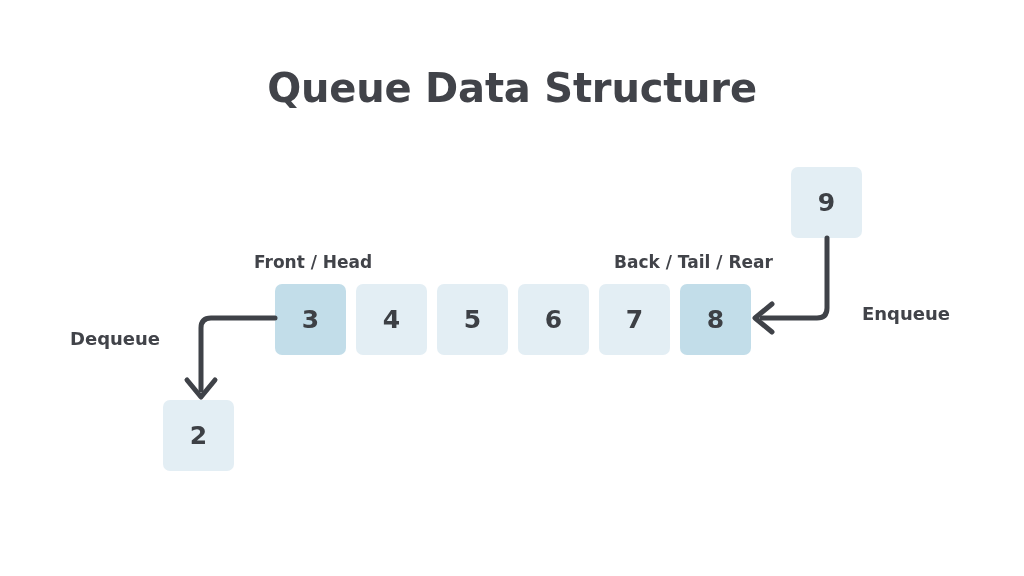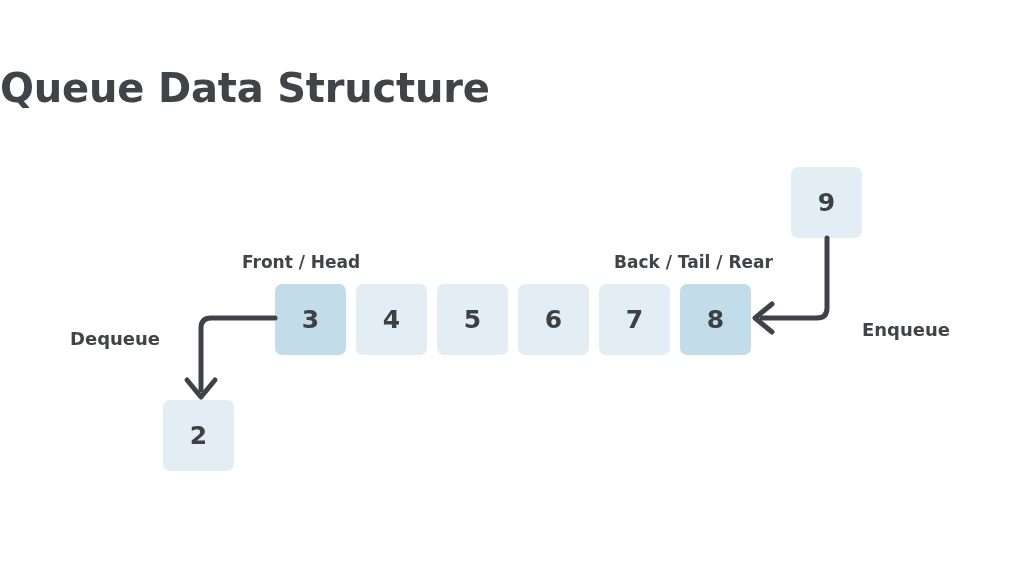--- a/index.html
+++ b/index.html
@@ -18,21 +18,21 @@
     width: 1024px;
     height: 576px;
   }
 
   
   #page-title {
     position: absolute;
     left: 0;
     top: 64px;
     width: 1024px;
-    text-align: left;
+    text-align: center;
     font-size: 40px;
     font-weight: bold;
     color: #414349;
     letter-spacing: -0.2px;
     line-height: 1.2;
   }
 
   
   .cell {
     position: absolute;
@@ -66,21 +66,21 @@
 
   
   .endpoint-label {
     position: absolute;
     font-size: 17px;
     font-weight: bold;
     color: #414349;
     white-space: nowrap;
   }
   #label-front {
-    left: 242px;
+    left: 254px;
     top: 252px;
   }
   #label-back {
     left: 614px;
     top: 252px;
   }
 
   
   .op-label {
     position: absolute;
@@ -89,21 +89,20 @@
     color: #414349;
     white-space: nowrap;
   }
   #label-dequeue {
     left: 70px;
     top: 328px;
   }
   #label-enqueue {
     left: 862px;
     top: 303px;
-    margin-top: 16px;
   }
 
   
   #arrows {
     position: absolute;
     left: 0;
     top: 0;
     width: 1024px;
     height: 576px;
     pointer-events: none;

